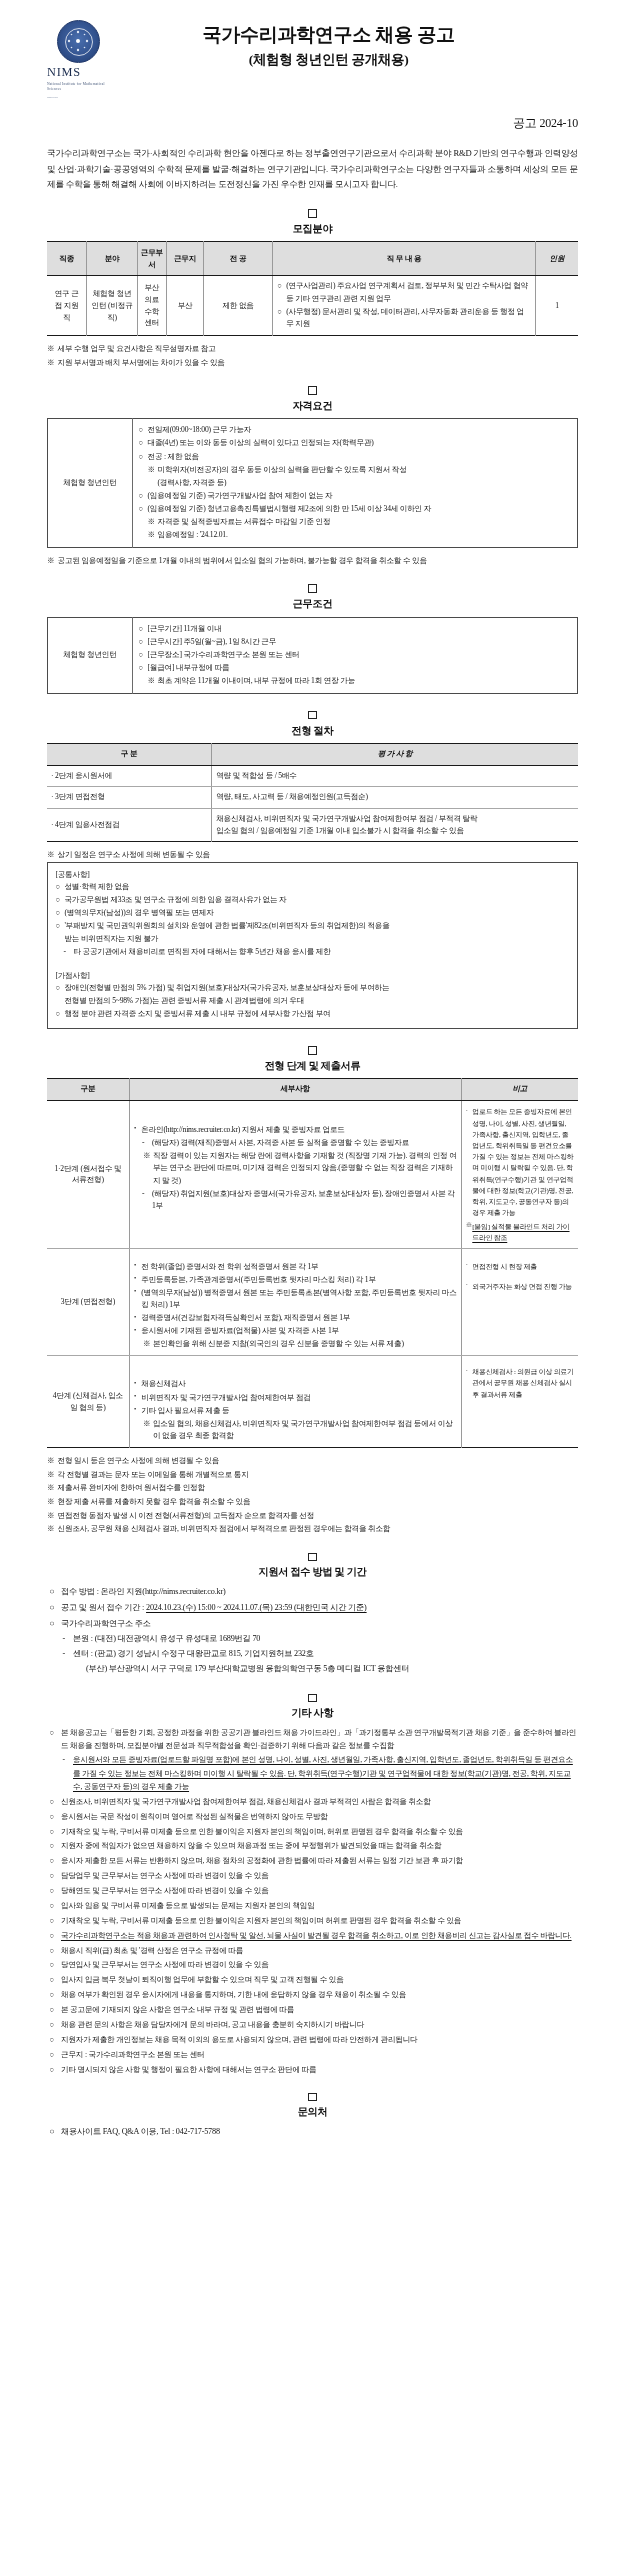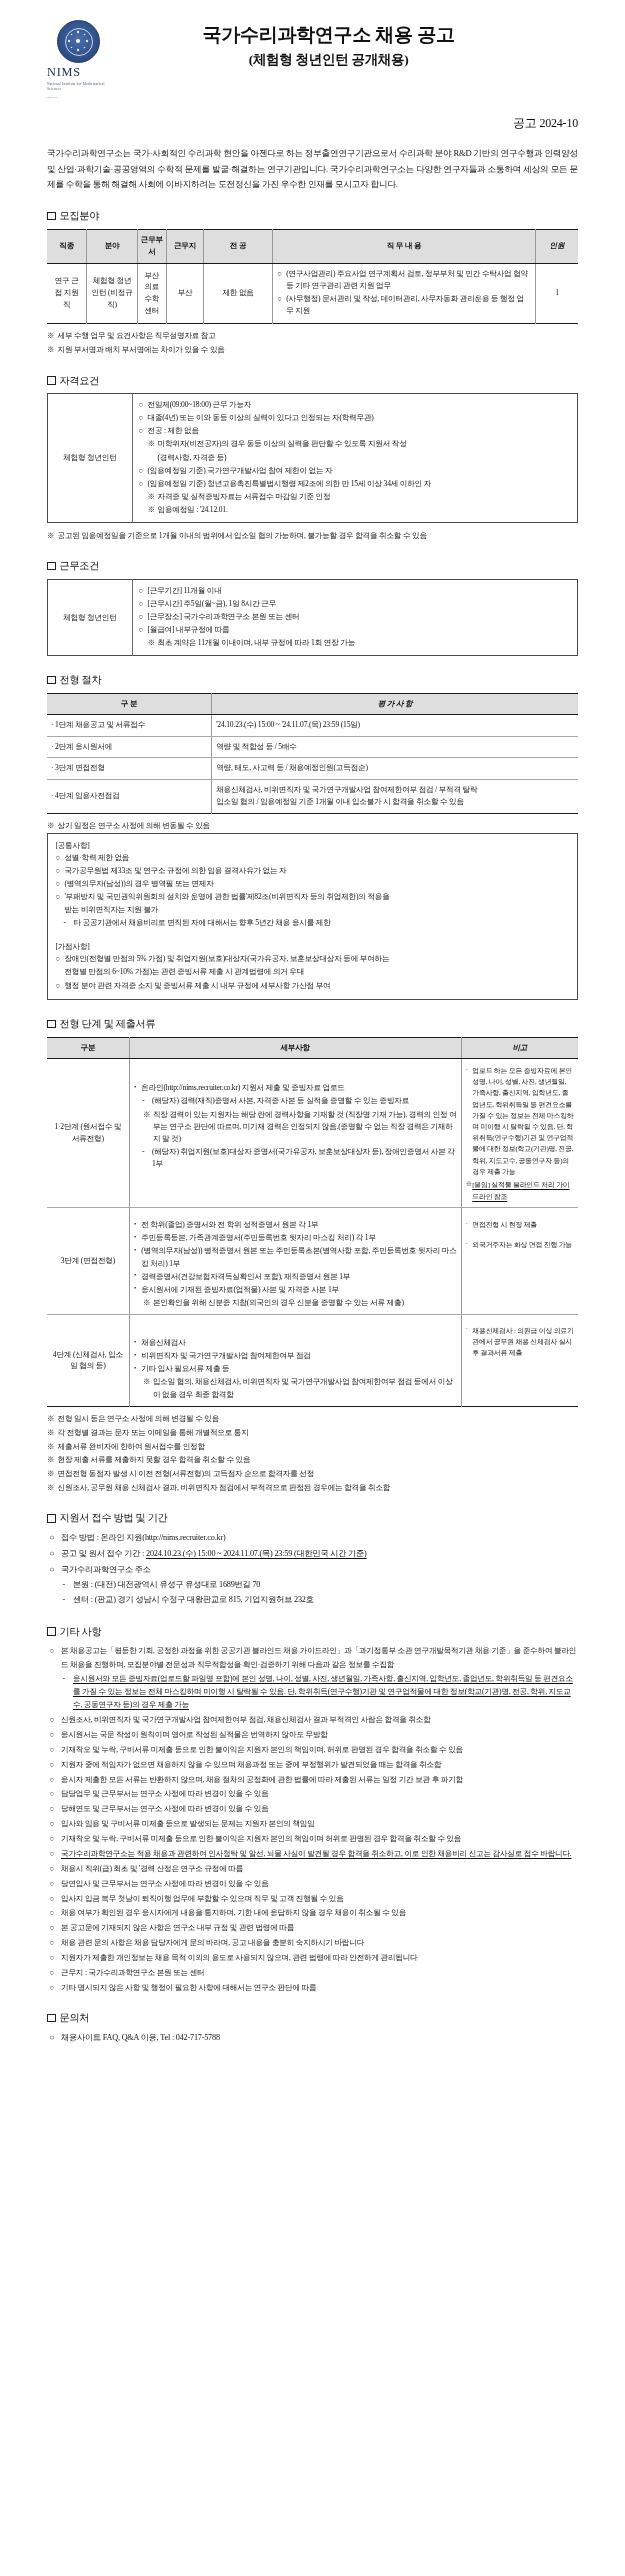--- a/index.html
+++ b/index.html
@@ -122,26 +122,27 @@
     line-height: 1.78;
     text-align: justify;
     text-justify: inter-word;
     letter-spacing: -0.2px;
   }
   .intro p { margin: 0; }
 
   
   .sec-h {
     font-size: 10.2px;
-    font-weight: normal;
+    font-weight: bold;
     margin: 17px 0 5.7px 0;
     letter-spacing: -0.3px;
     display: flex;
     align-items: center;
     gap: 4.1px;
+    flex-direction: column;
   }
   .sec-h .box-ico {
     display: inline-block;
     width: 6.5px; height: 6.5px;
     border: 0.8px solid #222;
     flex: 0 0 6.5px;
   }
 
   
   table {
@@ -398,24 +399,20 @@
 
   <table class="tbl-top">
     <thead>
       <tr>
         <th style="width:31%">구 분</th>
         <th style="width:69%">평 가 사 항</th>
       </tr>
     </thead>
     <tbody>
       <tr>
-        <td class="cell-l">· 1단계 채용공고 및 서류접수</td>
-        <td class="cell-l">'24.10.23.(수) 15:00 ~ '24.11.07.(목) 23:59 (15일)</td>
-      </tr>
-      <tr>
         <td class="cell-l">· 2단계 응시원서에</td>
         <td class="cell-l">역량 및 적합성 등 / 5배수</td>
       </tr>
       <tr>
         <td class="cell-l">· 3단계 면접전형</td>
         <td class="cell-l">역량, 태도, 사고력 등 / 채용예정인원(고득점순)</td>
       </tr>
       <tr>
         <td class="cell-l">· 4단계 임용사전점검</td>
         <td class="cell-l">
@@ -440,21 +437,21 @@
           <div class="li"><span class="mk">○</span><span>국가공무원법 제33조 및 연구소 규정에 의한 임용 결격사유가 없는 자</span></div>
           <div class="li"><span class="mk">○</span><span>(병역의무자(남성))의 경우 병역필 또는 면제자</span></div>
           <div class="li"><span class="mk">○</span><span>'부패방지 및 국민권익위원회의 설치와 운영에 관한 법률'제82조(비위면직자 등의 취업제한)의 적용을</span></div>
           <div class="li"><span>받는 비위면직자는 지원 불가</span></div>
           <div class="li-dash"><span class="mk">-</span><span>타 공공기관에서 채용비리로 면직된 자에 대해서는 향후 5년간 채용 응시를 제한</span></div>
 
           <div style="height:10.6px"></div>
 
           <div>[가점사항]</div>
           <div class="li"><span class="mk">○</span><span>장애인(전형별 만점의 5% 가점) 및 취업지원(보호)대상자(국가유공자, 보훈보상대상자 등에 부여하는</span></div>
-          <div class="li"><span>전형별 만점의 6~10% 가점)는 관련 증빙서류 제출 시 관계법령에 의거 우대</span></div>
+          <div class="li"><span>전형별 만점의 5~98% 가점)는 관련 증빙서류 제출 시 관계법령에 의거 우대</span></div>
           <div class="li"><span class="mk">○</span><span>행정 분야 관련 자격증 소지 및 증빙서류 제출 시 내부 규정에 세부사항 가산점 부여</span></div>
         </td>
       </tr>
     </tbody>
   </table>
 
   <div class="sec-h">
     <span class="box-ico"></span>
     <span>전형 단계 및 제출서류</span>
   </div>
@@ -541,20 +538,23 @@
       <span class="mk">○</span>
       <span>국가수리과학연구소 주소</span>
     </div>
     <div class="lvl2">
       <span class="mk">-</span>
       <span>본원 : (대전) 대전광역시 유성구 유성대로 1689번길 70</span>
     </div>
     <div class="lvl2">
       <span class="mk">-</span>
       <span>센터 : (판교) 경기 성남시 수정구 대왕판교로 815, 기업지원허브 232호</span>
+    </div>
+    <div class="lvl3">
+      <span>(부산) 부산광역시 서구 구덕로 179 부산대학교병원 융합의학연구동 5층 메디컬 ICT 융합센터</span>
     </div>
   </div>
 
   <div class="sec-h">
     <span class="box-ico"></span>
     <span>기타 사항</span>
   </div>
 
   <div class="bl small-note">
     <div class="lvl1"><span class="mk">○</span><span>본 채용공고는「평등한 기회, 공정한 과정을 위한 공공기관 블라인드 채용 가이드라인」과「과기정통부 소관 연구개발목적기관 채용 기준」을 준수하여 블라인드 채용을 진행하며, 모집분야별 전문성과 직무적합성을 확인·검증하기 위해 다음과 같은 정보를 수집함</span></div>

